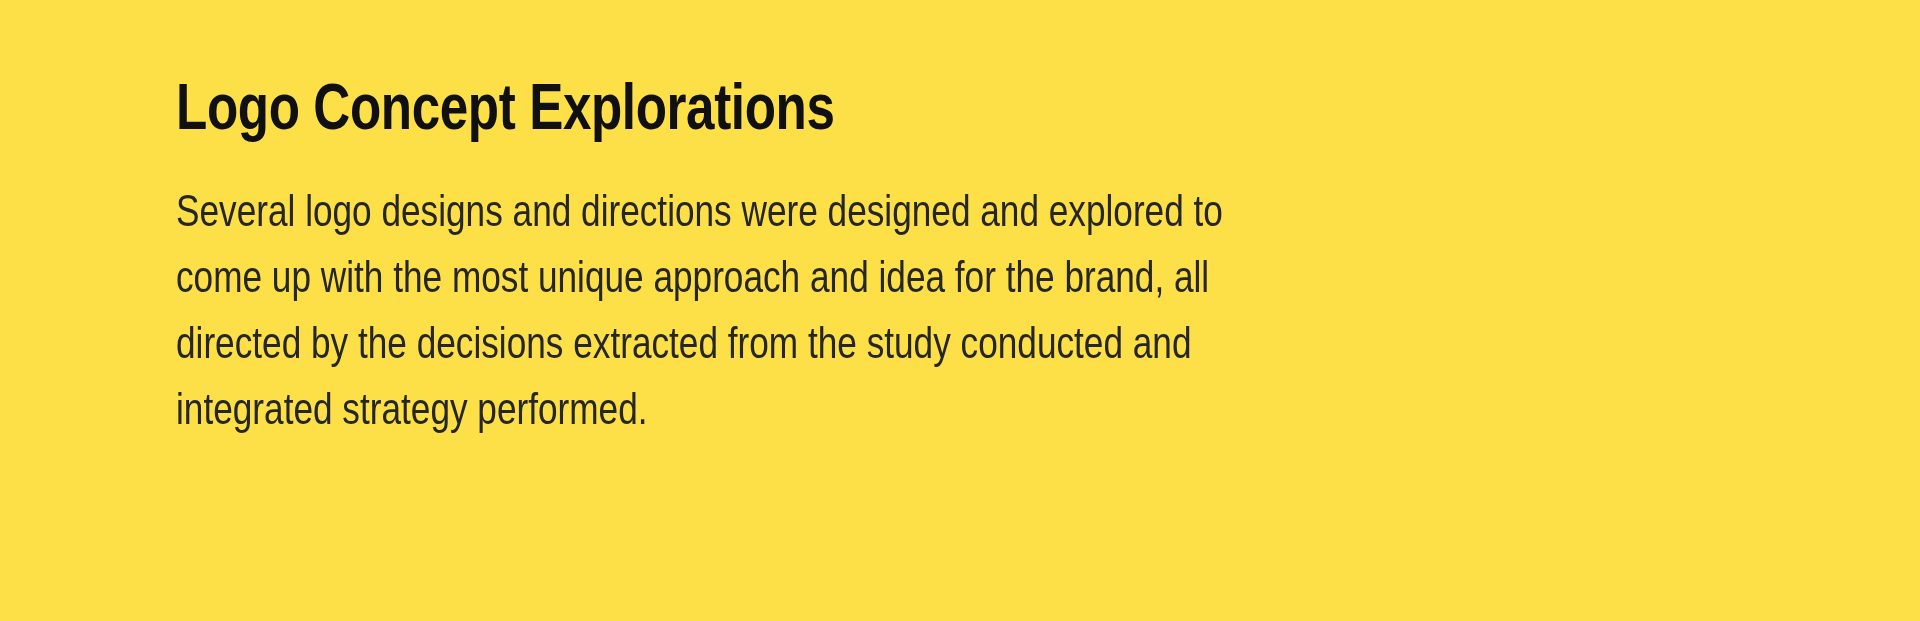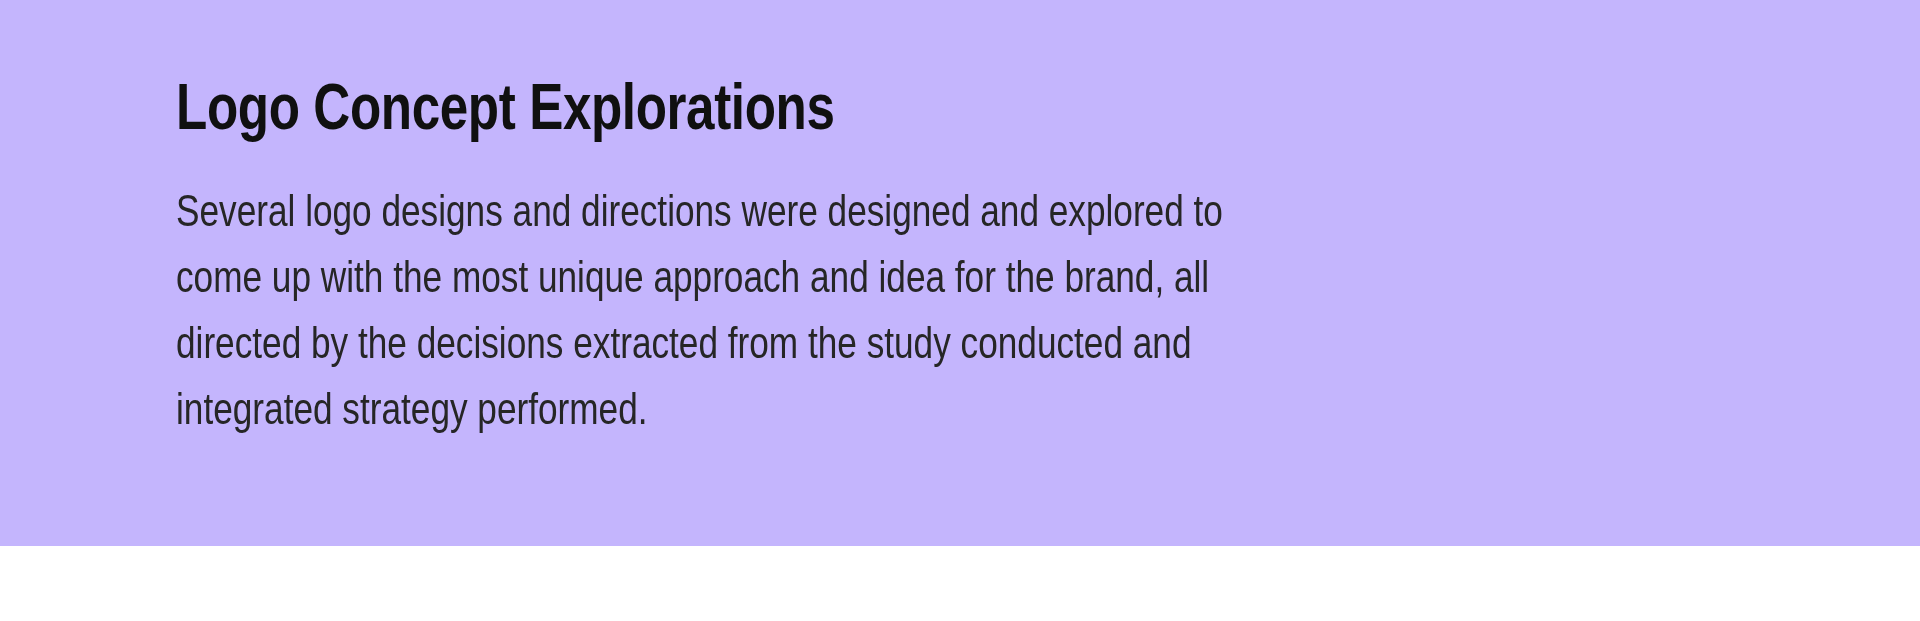--- a/index.html
+++ b/index.html
@@ -10,22 +10,22 @@
     width: 1920px;
     height: 621px;
     background: #ffffff;
     font-family: "Liberation Sans", "DejaVu Sans", sans-serif;
     overflow: hidden;
   }
 
   .page {
     position: relative;
     width: 1920px;
-    height: 546px;
-    background: #c4b5fd;
+    height: 621px;
+    background: #fde047;
     box-sizing: border-box;
   }
 
   .content-block {
     position: absolute;
     left: 176px;
     top: 66px;
     width: 1560px;
   }
 

